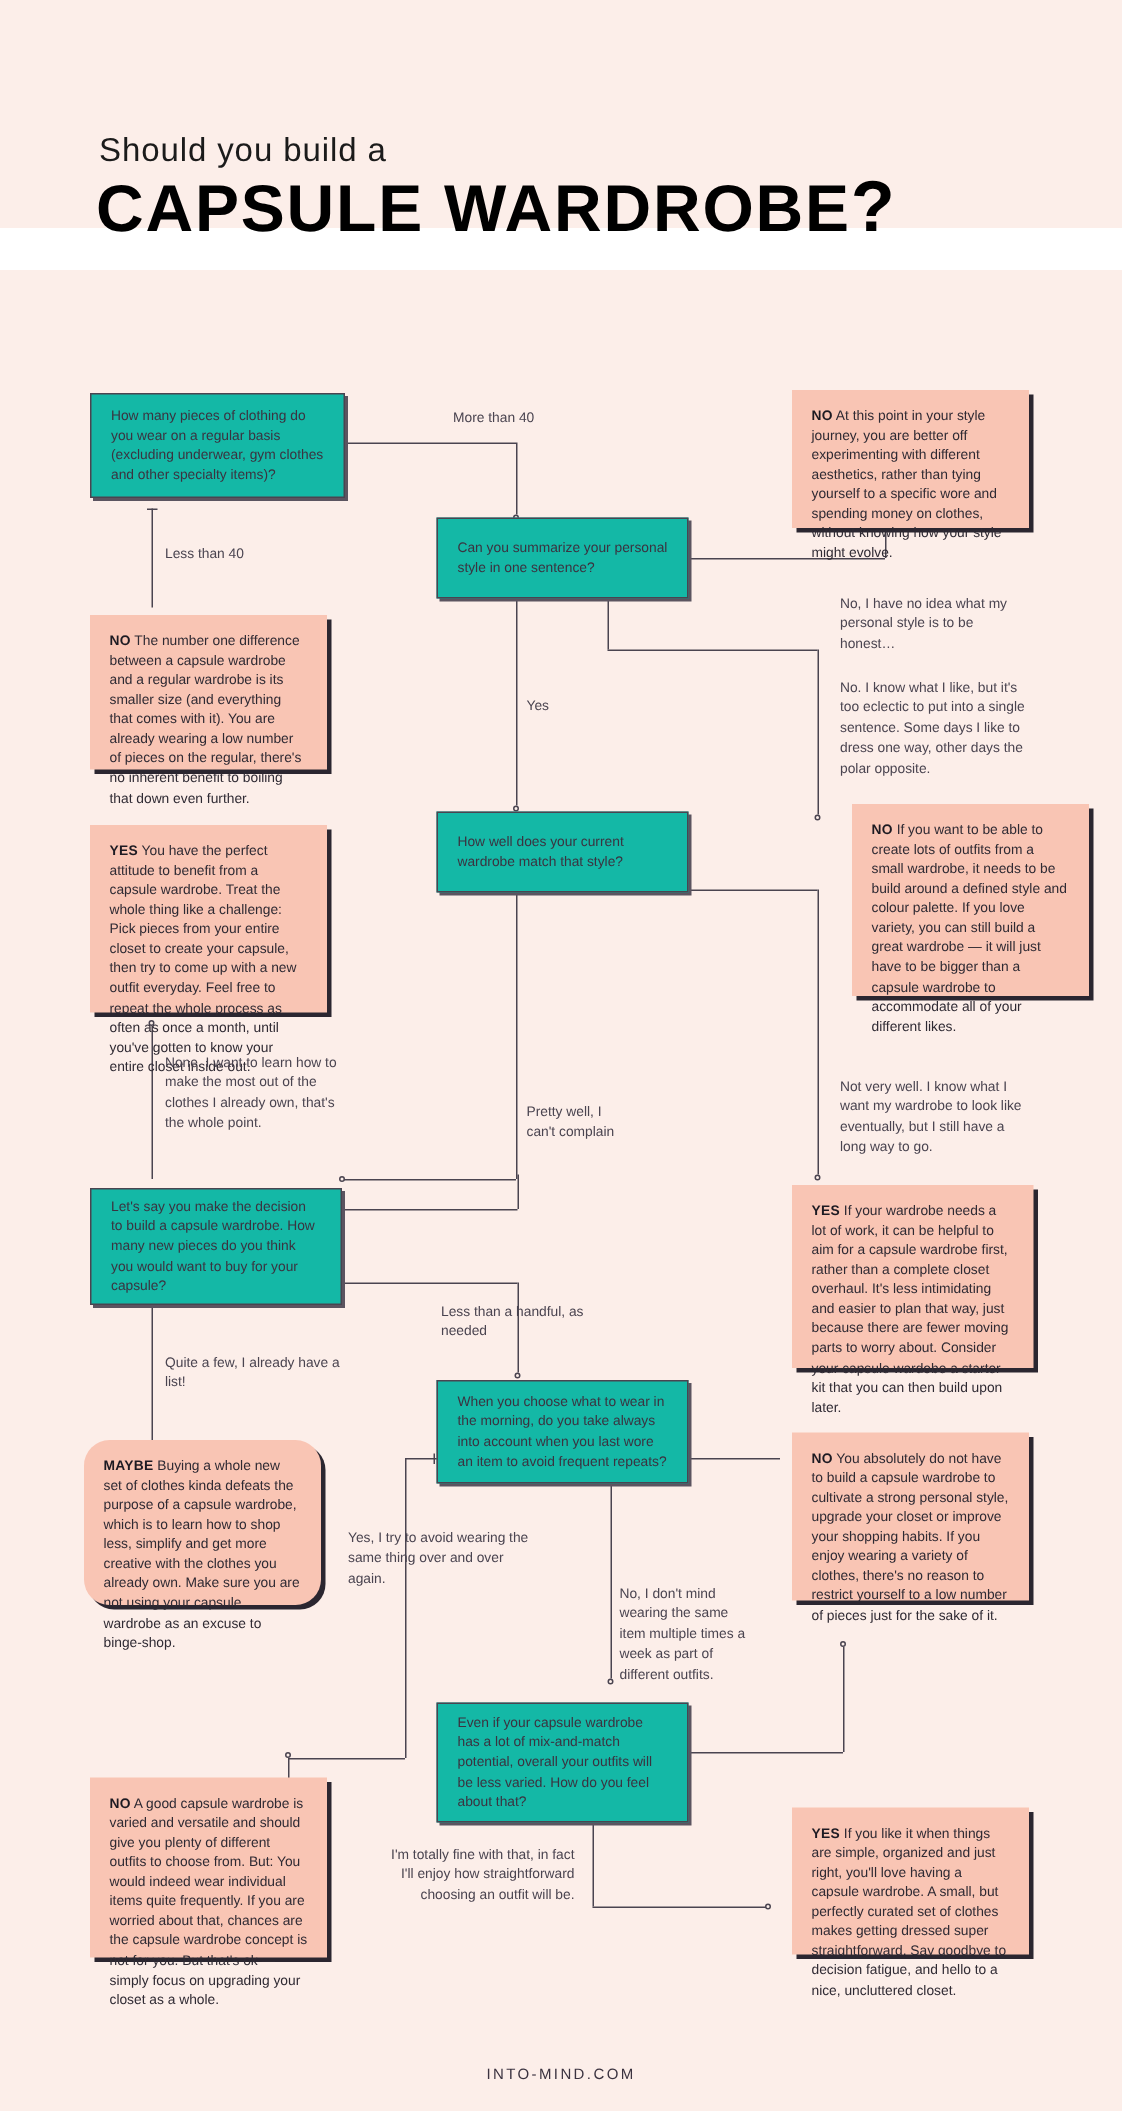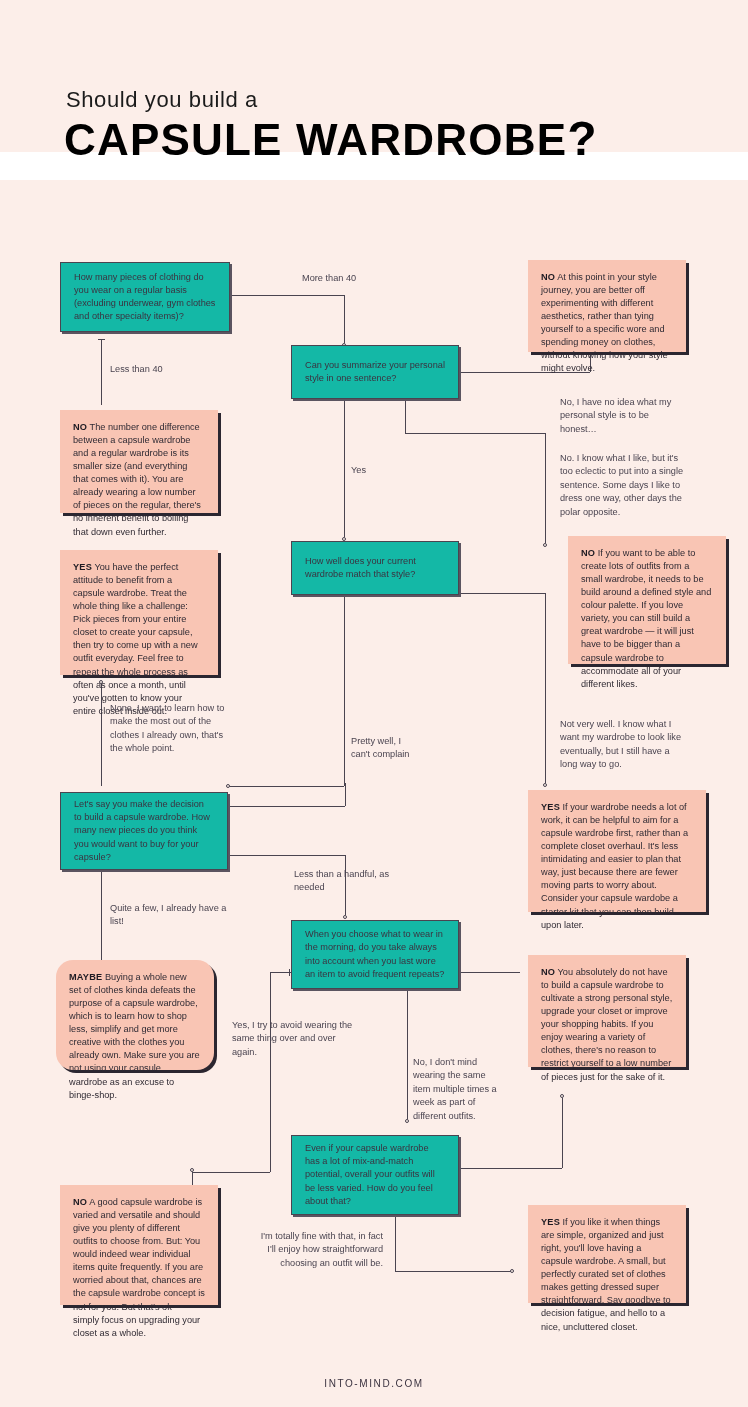--- a/index.html
+++ b/index.html
@@ -206,21 +206,21 @@
   <div class="box a" style="left:60px; top:550px; width:158px; height:125px;">
     <b>YES</b> 
     <span>You have the perfect attitude to benefit from a capsule wardrobe. Treat the whole thing like a challenge: Pick pieces from your entire closet to create your capsule, then try to come up with a new outfit everyday. Feel free to repeat the whole process as often as once a month, until you've gotten to know your entire closet inside out.</span>
   </div>
 
   <div class="box a" style="left:528px; top:536px; width:158px; height:128px;margin-left:40px;">
     <b>NO</b> 
     <span>If you want to be able to create lots of outfits from a small wardrobe, it needs to be build around a defined style and colour palette. If you love variety, you can still build a great wardrobe — it will just have to be bigger than a capsule wardrobe to accommodate all of your different likes.</span>
   </div>
 
-  <div class="box a" style="left:528px; top:790px; width:178px; height:122px;">
+  <div class="box a" style="left:528px; top:790px; width:161px; height:122px;">
     <b>YES</b> 
     <span>If your wardrobe needs a lot of work, it can be helpful to aim for a capsule wardrobe first, rather than a complete closet overhaul. It's less intimidating and easier to plan that way, just because there are fewer moving parts to worry about. Consider your capsule wardobe a starter kit that you can then build upon later.</span>
   </div>
 
   <div class="box a" style="left:56px; top:960px; width:158px; height:110px;border-radius:17px;">
     <b>MAYBE</b> 
     <span>Buying a whole new set of clothes kinda defeats the purpose of a capsule wardrobe, which is to learn how to shop less, simplify and get more creative with the clothes you already own. Make sure you are not using your capsule wardrobe as an excuse to binge-shop.</span>
   </div>
 
   <div class="box a" style="left:528px; top:955px; width:158px; height:112px;">

